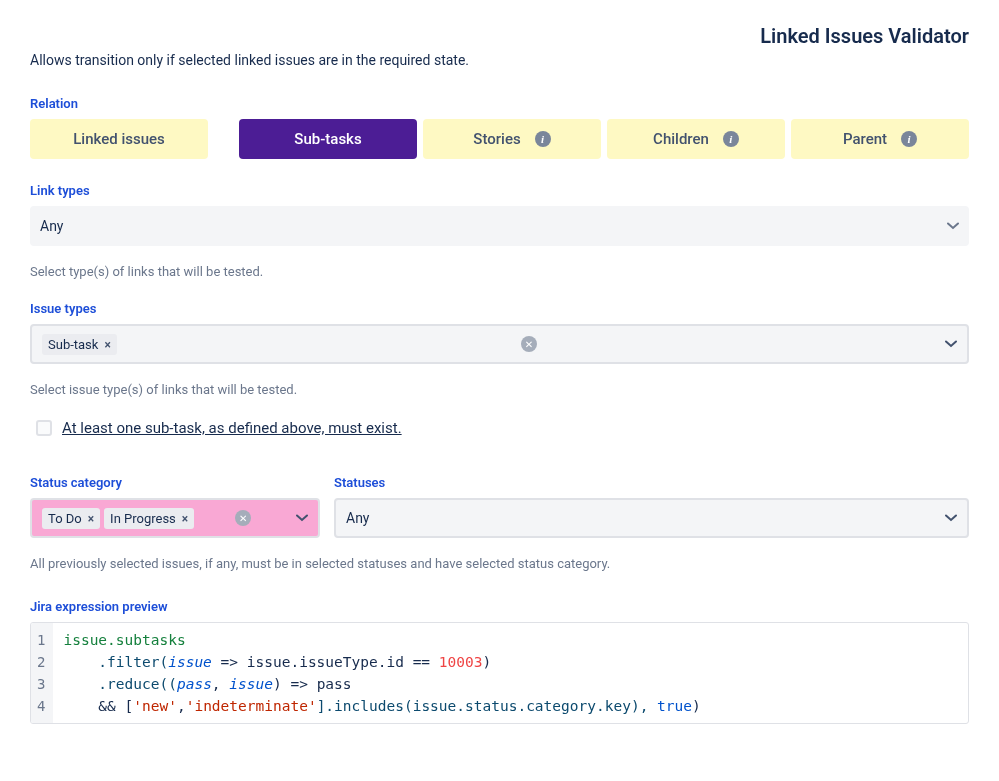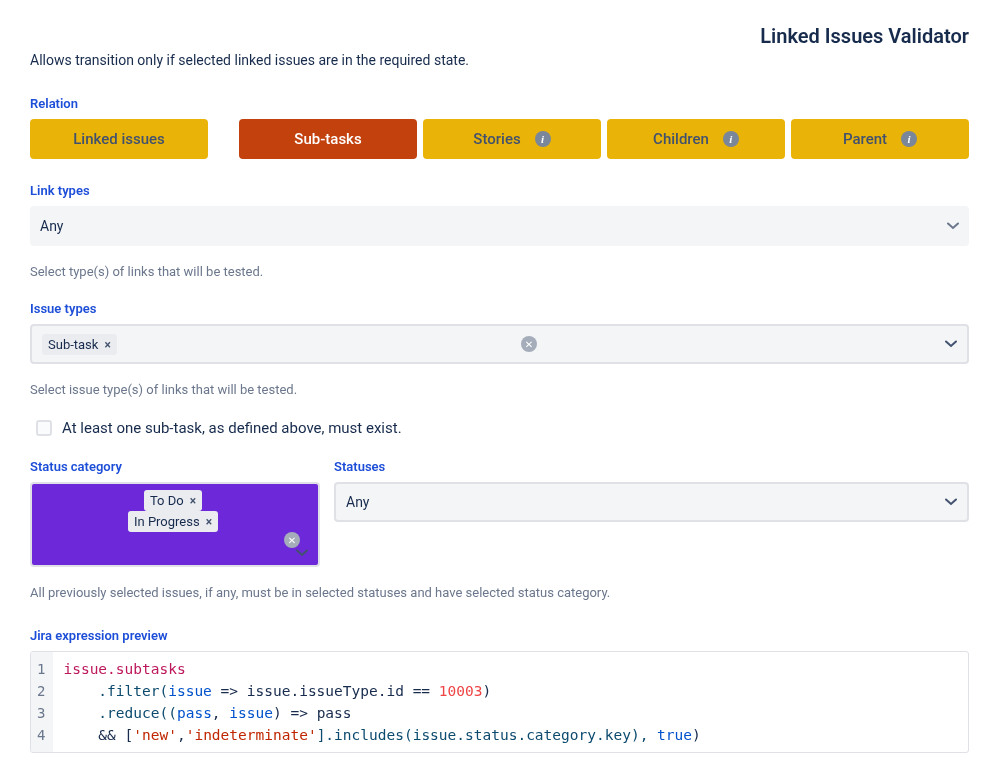--- a/index.html
+++ b/index.html
@@ -34,31 +34,31 @@
     margin-top: 18px;
   }
   
   .tab-row { display: flex; gap: 6px; margin-bottom: 24px; }
   .tab {
     flex: 1;
     display: flex;
     align-items: center;
     justify-content: center;
     gap: 14px;
-    background: #eab308;
+    background: #fef9c3;
     border-radius: 4px;
     height: 40px;
     font-size: 15px;
     font-weight: 500;
     color: #42526e;
     cursor: pointer;
     position: relative;
   }
   .tab.selected {
-    background: #c2410c;
+    background: #4c1d95;
     color: #fff;
     margin-left: 25px;
   }
   .info-dot {
     width: 16px; height: 16px; border-radius: 50%;
     background: #7a869a;
     color: #fff;
     font-size: 11px;
     font-weight: 700;
     display: inline-flex; align-items: center; justify-content: center;
@@ -110,21 +110,22 @@
     display: inline-flex; align-items: center; justify-content: center;
     font-size: 10px;
     cursor: pointer;
     margin-left: auto;
     margin-right: 8px;
   }
   .group { margin-bottom: 22px; }
   
   .cb-row {
     display: flex; align-items: center; gap: 10px;
-    margin: 4px 0 22px 6px;
+    margin: 4px 0 38px 6px;
+    text-decoration: underline;
   }
   .cb {
     width: 16px; height: 16px;
     border: 2px solid #dfe1e6;
     border-radius: 3px;
     background: #fafbfc;
   }
   .cb-label { font-size: 15px; color: #172b4d; }
   
   .two-col { display: flex; gap: 14px; }
@@ -146,24 +147,24 @@
     text-align: right;
     padding: 6px 8px 6px 6px;
     user-select: none;
     font-size: 14px;
   }
   .code {
     padding: 6px 10px;
     white-space: pre;
     color: #172b4d;
   }
-  .tok-prop { color: #be185d; }
+  .tok-prop { color: #15803d; }
   .tok-fn { color: #0c4a6e; }
   .tok-kw { color: #0052cc; }
-  .tok-var { color: #0052cc; }
+  .tok-var { color: #0052cc; font-style: italic; }
   .tok-num { color: #ef4444; }
   .tok-str { color: #bf2600; }
   .tok-op { color: #172b4d; }
   .tok-pun { color: #172b4d; }
 </style>
 </head>
 <body>
 
 <h1>Linked Issues Validator</h1>
 <p class="subtitle">Allows transition only if selected linked issues are in the required state.</p>
@@ -223,21 +224,21 @@
 </div>
 
 <div class="cb-row">
   <div class="cb"></div>
   <div class="cb-label">At least one sub-task, as defined above, must exist.</div>
 </div>
 
 <div class="two-col">
   <div class="col-narrow">
     <div class="section-label">Status category</div>
-    <div class="select-box bordered" style="background:#6d28d9;flex-direction:column;">
+    <div class="select-box bordered" style="background:#f9a8d4;">
       <span class="chip">
         <span>To Do</span>
         <span class="x">×</span>
       </span>
       <span class="chip">
         <span>In Progress</span>
         <span class="x">×</span>
       </span>
       <span class="clear-btn">✕</span>
       <span class="chev">

